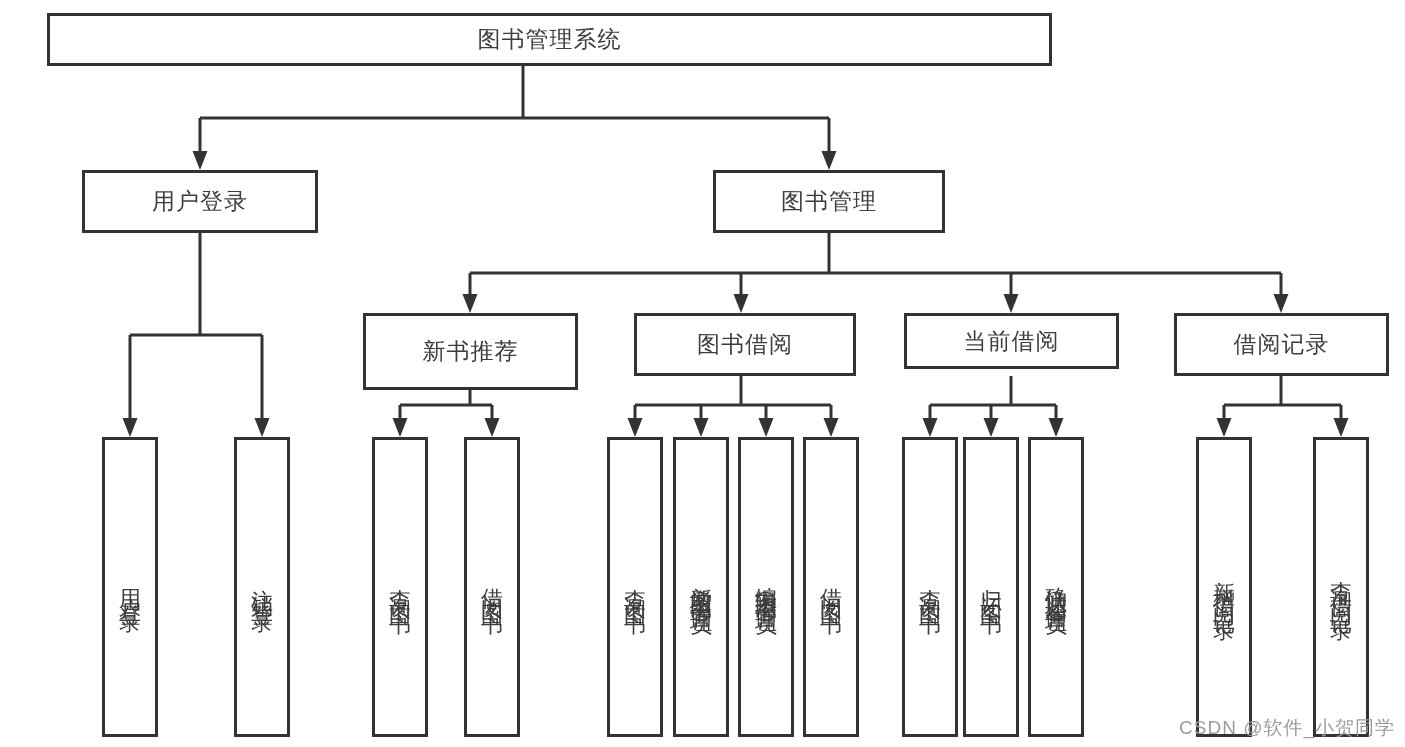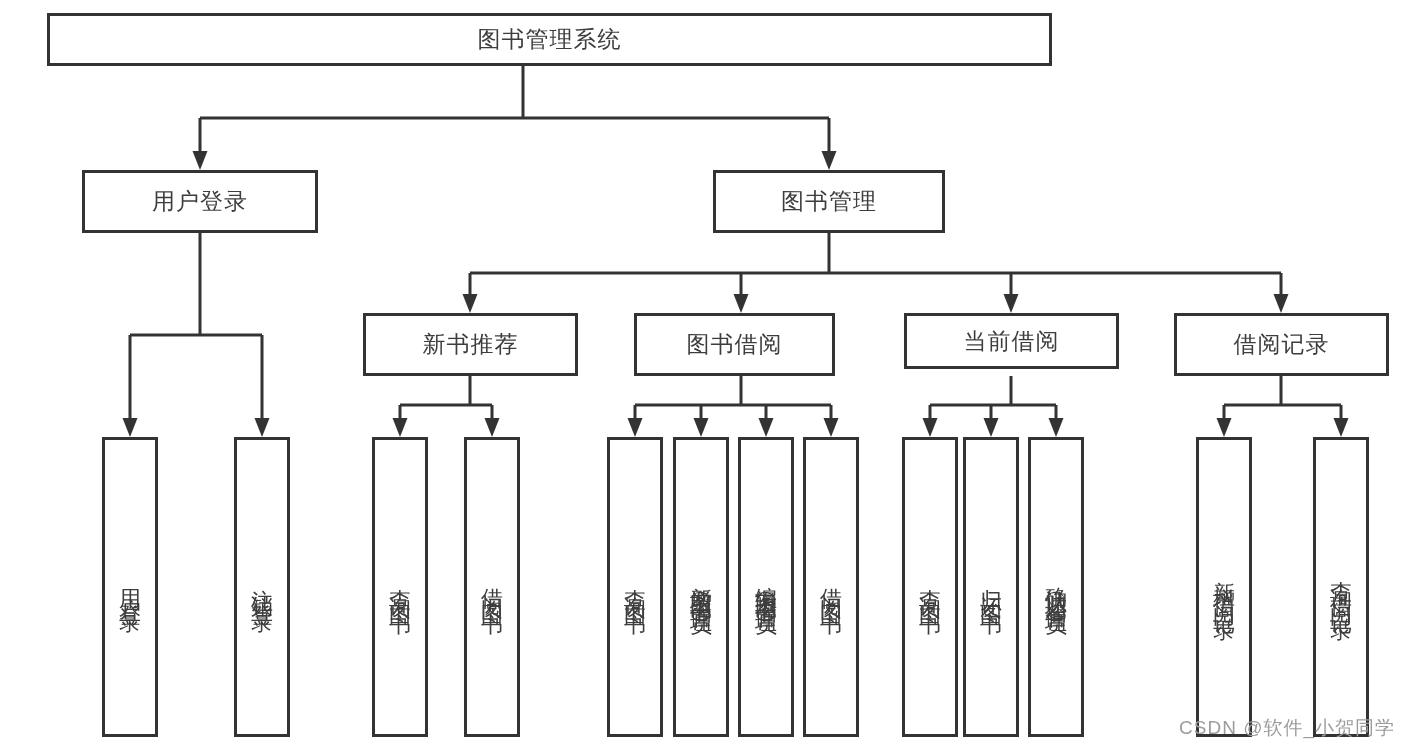--- a/index.html
+++ b/index.html
@@ -104,24 +104,24 @@
     <span>图书管理系统</span>
   </div>
 
   <div class="node" style="left:82px;top:170px;width:236px;height:63px;">
     <span>用户登录</span>
   </div>
   <div class="node" style="left:713px;top:170px;width:232px;height:63px;">
     <span>图书管理</span>
   </div>
 
-  <div class="node" style="left:363px;top:313px;width:215px;height:63px;">
+  <div class="node" style="left:363px;top:313px;width:215px;height:77px;">
     <span>新书推荐</span>
   </div>
-  <div class="node" style="left:634px;top:313px;width:201px;height:63px;">
+  <div class="node" style="left:634px;top:313px;width:222px;height:63px;">
     <span>图书借阅</span>
   </div>
   <div class="node" style="left:904px;top:313px;width:215px;height:56px;">
     <span>当前借阅</span>
   </div>
   <div class="node" style="left:1174px;top:313px;width:215px;height:63px;">
     <span>借阅记录</span>
   </div>
 
   <div class="leaf" style="left:102px;top:437px;width:56px;height:300px;">

